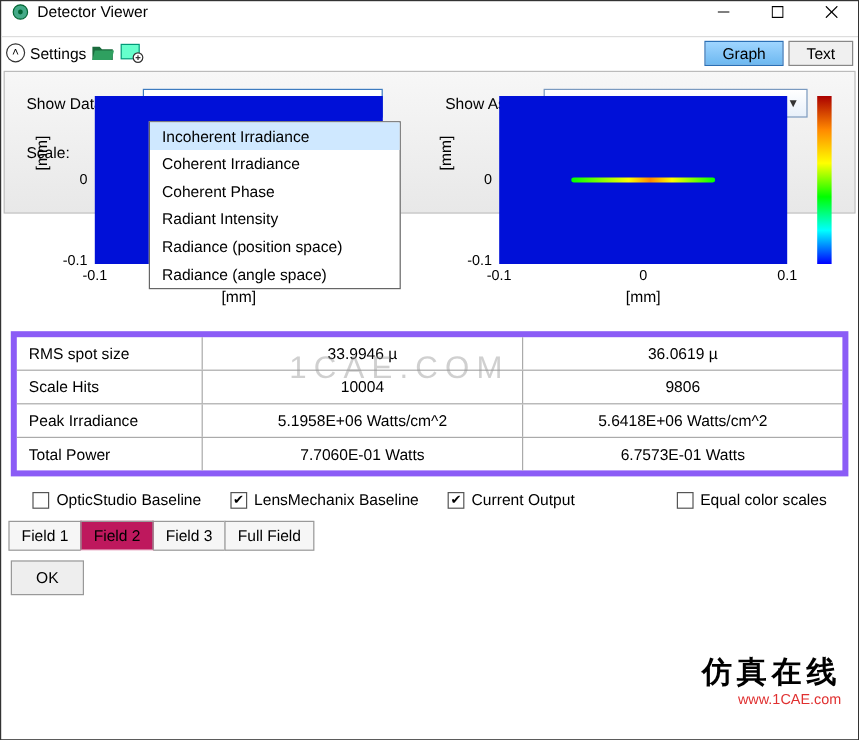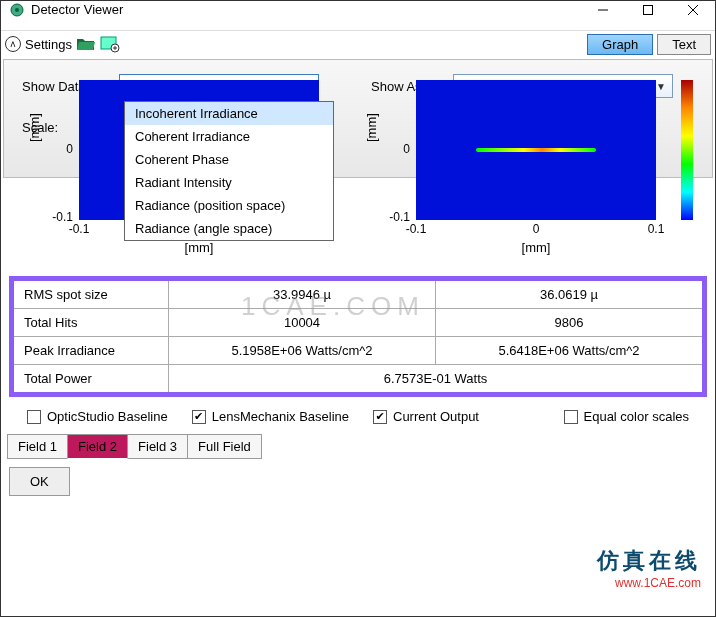--- a/index.html
+++ b/index.html
@@ -56,21 +56,21 @@
 .chk-lbl { margin-right: 18px; }
 
 .field-tabs { display: flex; padding: 0 6px; }
 .ft { border: 1px solid #999; padding: 4px 10px; background: #f6f6f6; margin-right: -1px; }
 .ft.active { background: #be185d; border-bottom-color: #fff; position: relative; z-index: 2; }
 
 .ok-row { padding: 8px; }
 .ok-btn { border: 1px solid #999; background: #eee; padding: 6px 20px; }
 
 .watermark { position: absolute; right: 14px; bottom: 26px; text-align: right; pointer-events: none; }
-.wm1 { color: #0c4a6e; font-size: 22px; letter-spacing: 4px; font-weight: bold; font-family: "SimHei","Microsoft YaHei",sans-serif; }
+.wm1 { color: #000000; font-size: 25px; letter-spacing: 4px; font-weight: bold; font-family: "SimHei","Microsoft YaHei",sans-serif; }
 .wm2 { color: #e03030; font-size: 12px; margin-left: 36px; }
 .wm-center { position: absolute; left: 240px; top: 290px; color: rgba(150,150,150,.45); font-size: 26px; letter-spacing: 6px; pointer-events: none; }
 </style>
 </head>
 <body>
 
 <div class="titlebar">
   <svg class="app-icon" viewBox="0 0 16 16">
       <circle cx="8" cy="8" r="6" fill="#4a8" stroke="#063"></circle>
       <circle cx="8" cy="8" r="2" fill="#063"></circle>
@@ -179,31 +179,32 @@
 
 <div class="wm-center">1CAE.COM</div>
 
 <div class="results">
   <div class="res-row">
     <div class="res-cell c1">RMS spot size</div>
     <div class="res-cell c2">33.9946 µ</div>
     <div class="res-cell c3">36.0619 µ</div>
   </div>
   <div class="res-row">
-    <div class="res-cell c1">Total Hits</div>
+    <div class="res-cell c1">Scale Hits</div>
     <div class="res-cell c2">10004</div>
     <div class="res-cell c3">9806</div>
   </div>
   <div class="res-row">
     <div class="res-cell c1">Peak Irradiance</div>
     <div class="res-cell c2">5.1958E+06 Watts/cm^2</div>
     <div class="res-cell c3">5.6418E+06 Watts/cm^2</div>
   </div>
   <div class="res-row">
     <div class="res-cell c1">Total Power</div>
+    <div class="res-cell c2">7.7060E-01 Watts</div>
     <div class="res-cell c3">6.7573E-01 Watts</div>
   </div>
 </div>
 
 <div class="checks">
   <span class="chk"></span>
   <span class="chk-lbl">OpticStudio Baseline</span>
   <span class="chk">✔</span>
   <span class="chk-lbl">LensMechanix Baseline</span>
   <span class="chk">✔</span>

